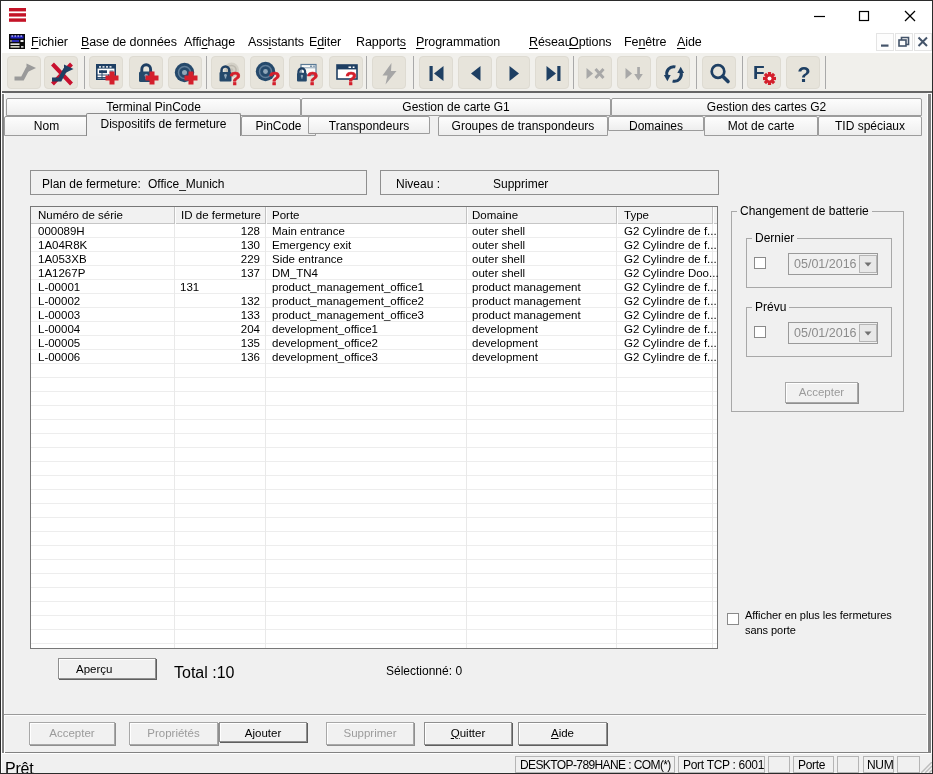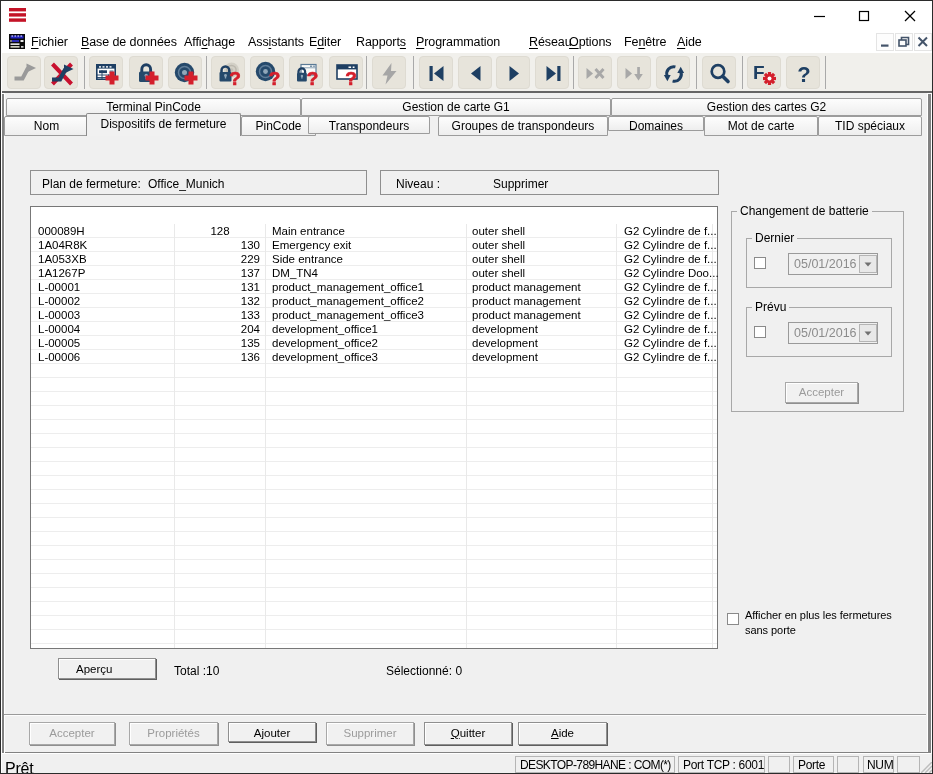--- a/index.html
+++ b/index.html
@@ -299,49 +299,61 @@
 <div class="abs" id="tab-active" style="left:85px;top:112px;width:155px;height:23px;line-height:21px">Dispositifs de fermeture</div>
 
 <div class="abs fieldbox" style="left:29px;top:169px;width:337px"></div>
 <div class="abs flabel" style="left:41px;top:176px">Plan de fermeture:</div>
 <div class="abs flabel" style="left:147px;top:176px">Office_Munich</div>
 <div class="abs fieldbox" style="left:379px;top:169px;width:339px"></div>
 <div class="abs flabel" style="left:395px;top:176px">Niveau :</div>
 <div class="abs flabel" style="left:492px;top:176px">Supprimer</div>
 
 <div class="abs" id="table">
+  <div class="abs" id="thead">
+    <div class="abs th" style="left:7px">Numéro de série</div>
+    <div class="abs th" style="left:123px;width:107px;text-align:right">ID de fermeture</div>
+    <div class="abs th" style="left:241px">Porte</div>
+    <div class="abs th" style="left:441px">Domaine</div>
+    <div class="abs th" style="left:593px">Type</div>
+    <div class="abs thsep" style="left:143px"></div>
+    <div class="abs thsep" style="left:234px"></div>
+    <div class="abs thsep" style="left:435px"></div>
+    <div class="abs thsep" style="left:585px"></div>
+    <div class="abs thsep" style="left:681px"></div>
+  </div>
   <div class="abs" style="left:0;top:17px;width:686px;height:424px;background:repeating-linear-gradient(to bottom,#fff 0,#fff 13px,#ededed 13px,#ededed 14px)"></div>
   <div class="abs vline" style="left:143px;top:17px;height:424px"></div>
   <div class="abs vline" style="left:234px;top:17px;height:424px"></div>
   <div class="abs vline" style="left:435px;top:17px;height:424px"></div>
   <div class="abs vline" style="left:585px;top:17px;height:424px"></div>
   <div class="abs vline" style="left:681px;top:17px;height:424px"></div>
   <div class="abs" id="rows">
     <div class="abs row" style="left:7px;top:17px">000089H</div>
-    <div class="abs row" style="left:149px;top:17px;width:80px;text-align:center">128</div>
+    <div class="abs row" style="left:149px;top:17px;width:80px;text-align:right">128</div>
     <div class="abs row" style="left:241px;top:17px">Main entrance</div>
     <div class="abs row" style="left:441px;top:17px">outer shell</div>
     <div class="abs row" style="left:593px;top:17px">G2 Cylindre de f...</div>
     <div class="abs row" style="left:7px;top:31px">1A04R8K</div>
     <div class="abs row" style="left:149px;top:31px;width:80px;text-align:right">130</div>
     <div class="abs row" style="left:241px;top:31px">Emergency exit</div>
     <div class="abs row" style="left:441px;top:31px">outer shell</div>
     <div class="abs row" style="left:593px;top:31px">G2 Cylindre de f...</div>
     <div class="abs row" style="left:7px;top:45px">1A053XB</div>
     <div class="abs row" style="left:149px;top:45px;width:80px;text-align:right">229</div>
     <div class="abs row" style="left:241px;top:45px">Side entrance</div>
     <div class="abs row" style="left:441px;top:45px">outer shell</div>
     <div class="abs row" style="left:593px;top:45px">G2 Cylindre de f...</div>
     <div class="abs row" style="left:7px;top:59px">1A1267P</div>
     <div class="abs row" style="left:149px;top:59px;width:80px;text-align:right">137</div>
     <div class="abs row" style="left:241px;top:59px">DM_TN4</div>
     <div class="abs row" style="left:441px;top:59px">outer shell</div>
     <div class="abs row" style="left:593px;top:59px">G2 Cylindre Doo...</div>
     <div class="abs row" style="left:7px;top:73px">L-00001</div>
-    <div class="abs row" style="left:149px;top:73px;width:80px;text-align:right">131</div>
+    <div class="abs row" style="left:149px;top:73px;width:80px;">131</div>
     <div class="abs row" style="left:241px;top:73px">product_management_office1</div>
     <div class="abs row" style="left:441px;top:73px">product management</div>
     <div class="abs row" style="left:593px;top:73px">G2 Cylindre de f...</div>
     <div class="abs row" style="left:7px;top:87px">L-00002</div>
     <div class="abs row" style="left:149px;top:87px;width:80px;text-align:right">132</div>
     <div class="abs row" style="left:241px;top:87px">product_management_office2</div>
     <div class="abs row" style="left:441px;top:87px">product management</div>
     <div class="abs row" style="left:593px;top:87px">G2 Cylindre de f...</div>
     <div class="abs row" style="left:7px;top:101px">L-00003</div>
     <div class="abs row" style="left:149px;top:101px;width:80px;text-align:right">133</div>
@@ -388,29 +400,29 @@
       <polygon points="0.5,0.5 7.5,0.5 4,4.5" fill="#707070"></polygon>
     </svg>
 </div>
 <div class="abs btn dis" style="left:784px;top:381px;width:73px;height:21px;line-height:19px">Accepter</div>
 
 <div class="abs cb" style="left:726px;top:612px"></div>
 <div class="abs" style="left:744px;top:607px;font-size:11px;line-height:15px;letter-spacing:-0.05px">Afficher en plus les fermetures<br>sans porte</div>
 
 <div class="abs btn" style="left:57px;top:657px;width:98px;height:21px"></div>
 <div class="abs" style="left:75px;top:662px;font-size:11.5px">Aperçu</div>
-<div class="abs" style="left:173px;top:663px;font-size:12px">Total :10</div>
+<div class="abs" style="left:173px;top:663px;font-size:16px">Total :10</div>
 <div class="abs" style="left:385px;top:663px;font-size:12px">Sélectionné: 0</div>
 
 <div class="abs" style="left:3px;top:713px;width:922px;height:1px;background:#9a9a9a"></div>
 <div class="abs" style="left:3px;top:714px;width:922px;height:1px;background:#fdfdfd"></div>
 
 <div class="abs btn dis" style="left:28px;top:721px;width:86px;height:23px;line-height:21px">Accepter</div>
 <div class="abs btn dis" style="left:128px;top:721px;width:89px;height:23px;line-height:21px">Propriétés</div>
-<div class="abs btn" style="left:227px;top:721px;width:88px;height:20px;line-height:21px">Ajouter</div>
+<div class="abs btn" style="left:218px;top:721px;width:88px;height:20px;line-height:21px">Ajouter</div>
 <div class="abs btn dis" style="left:325px;top:721px;width:88px;height:23px;line-height:21px">Supprimer</div>
 <div class="abs btn" style="left:423px;top:721px;width:88px;height:23px;line-height:21px"><u>Q</u>uitter</div>
 <div class="abs btn" style="left:517px;top:721px;width:89px;height:23px;line-height:21px"><u>A</u>ide</div>
 
 <div class="abs" id="statusbar">
   <div class="abs" style="left:3px;top:6px;font-size:16px;letter-spacing:-0.2px">Prêt</div>
   <div class="abs seg" style="left:513px;width:160px;padding-left:4px;letter-spacing:-0.6px">DESKTOP-789HANE : COM(*)</div>
   <div class="abs seg" style="left:676px;width:87px;padding-left:4px">Port TCP : 6001</div>
   <div class="abs seg" style="left:766px;width:22px"></div>
   <div class="abs seg" style="left:791px;width:41px;padding-left:4px">Porte</div>

